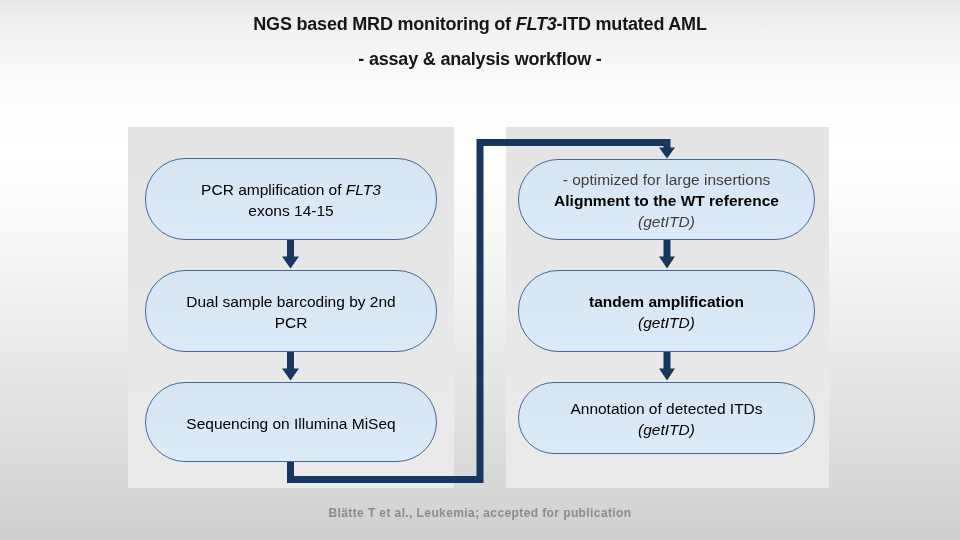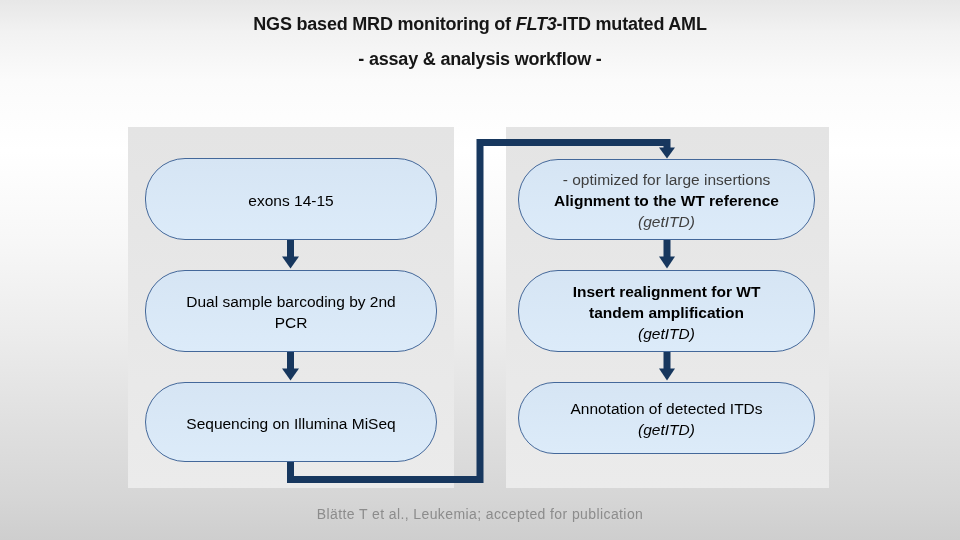--- a/index.html
+++ b/index.html
@@ -66,22 +66,22 @@
 
   .box .line span.it { font-style: italic; }
   .box .line span.bd { font-weight: bold; }
   .box .line span.muted { color: var(--muted-text, #3f3f3f); }
   .title span.it { font-style: italic; }
 
   .citation {
     position: absolute;
     left: 0; right: 0; top: 506px;
     text-align: center;
-    font-size: 14px;
-    font-weight: normal;
+    font-size: 12px;
+    font-weight: bold;
     letter-spacing: 0.4px;
     color: var(--footer-text, #8c8c8c);
   }
 </style>
 </head>
 <body>
 
 <div class="slide">
 
   <header class="title">
@@ -99,40 +99,40 @@
     <polygon points="282,368.5 299,368.5 290.5,380.5"></polygon>
     <path d="M290.5 460 L290.5 479.5 L480 479.5 L480 142.5 L667 142.5 L667 149"></path>
     <polygon points="659,147.5 675,147.5 667,158.5"></polygon>
     <path d="M667 239 L667 258"></path>
     <polygon points="659,256.5 675,256.5 667,268.5"></polygon>
     <path d="M667 351 L667 370"></path>
     <polygon points="659,368.5 675,368.5 667,380.5"></polygon>
   </svg>
 
   <div class="box" id="box-l1">
+    <div class="line"><span>PCR amplification of </span><span class="it">FLT3</span></div>
     <div class="line"><span>exons 14-15</span></div>
   </div>
 
   <div class="box" id="box-l2">
     <div class="line"><span>Dual sample barcoding by 2nd</span></div>
     <div class="line"><span>PCR</span></div>
   </div>
 
   <div class="box" id="box-l3">
     <div class="line"><span>Sequencing on Illumina MiSeq</span></div>
   </div>
 
   <div class="box" id="box-r1">
     <div class="line"><span class="muted">- optimized for large insertions</span></div>
     <div class="line"><span class="bd">Alignment to the WT reference</span></div>
     <div class="line"><span class="it muted">(getITD)</span></div>
   </div>
 
   <div class="box" id="box-r2">
-    <div class="line"><span class="bd">Insert realignment for WT</span></div>
     <div class="line"><span class="bd">tandem amplification</span></div>
     <div class="line"><span class="it">(getITD)</span></div>
   </div>
 
   <div class="box" id="box-r3">
     <div class="line"><span>Annotation of detected ITDs</span></div>
     <div class="line"><span class="it">(getITD)</span></div>
   </div>
 
   <footer class="citation">Blätte T et al., Leukemia; accepted for publication</footer>

